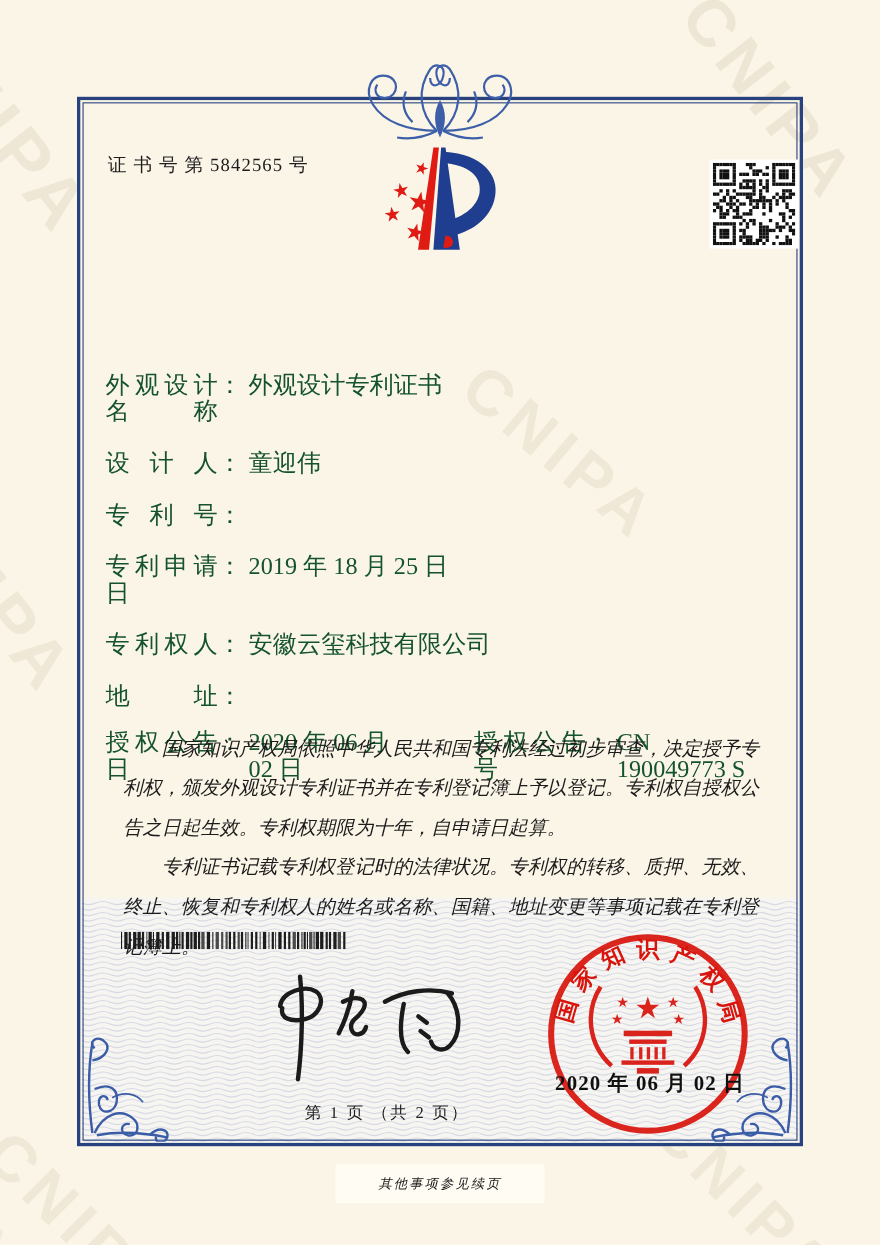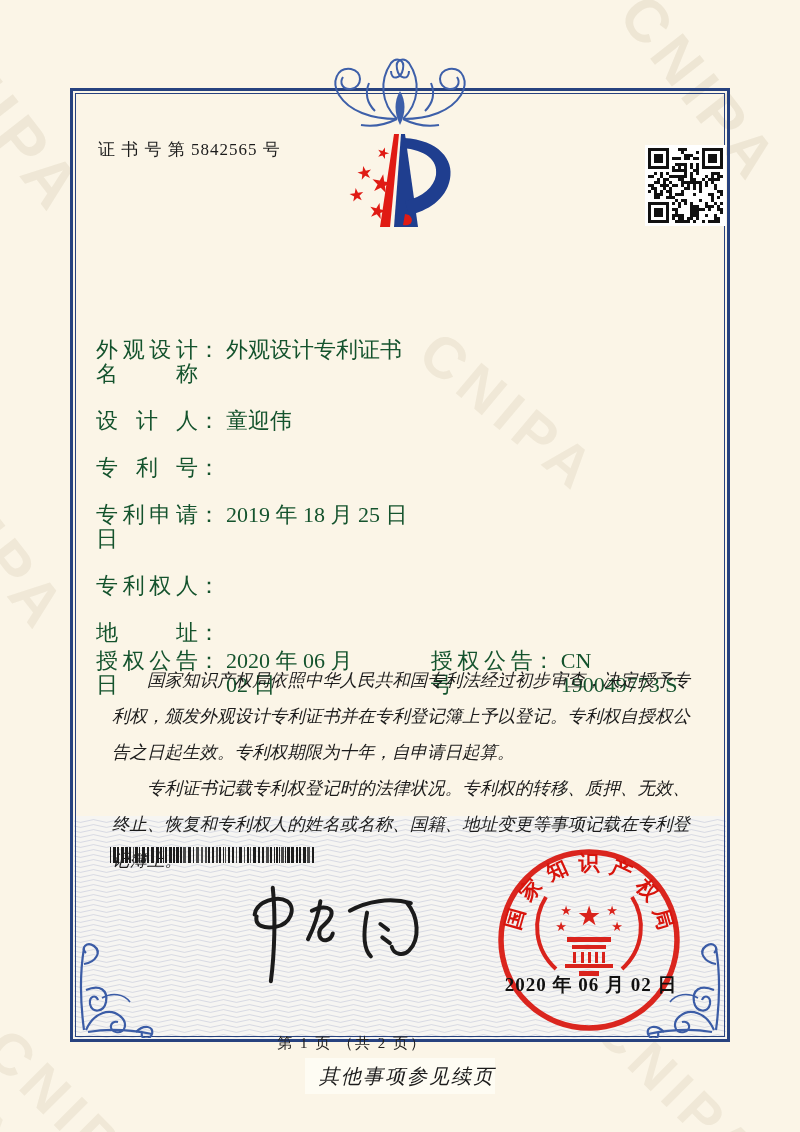--- a/index.html
+++ b/index.html
@@ -28,45 +28,45 @@
 
   .title{position:absolute;left:0;top:237px;width:800px;text-align:center;
          font-size:42px;font-weight:bold;color:#111;letter-spacing:7px;z-index:4;
          font-family:"Liberation Sans","DejaVu Sans",sans-serif;}
 
   .fields{position:absolute;left:96px;top:338px;width:590px;z-index:4;font-size:22px;color:#14532d;}
   .field-row{display:flex;line-height:24px;margin-bottom:23px;}
   .f-label{display:inline-block;width:102px;text-align:justify;text-align-last:justify;flex:none;}
   .f-colon{flex:none;margin-right:6px;}
   .f-value{white-space:pre-wrap;}
-  .row-addr{margin-bottom:4px;}
+  .row-addr{margin-bottom:18px;}
   .row-addr .f-value{max-width:446px;line-height:26px;}
   .grant-gap{width:56px;flex:none;}
 
   .paragraphs{position:absolute;left:112px;top:662px;width:578px;z-index:4;
               font-size:17.5px;line-height:36px;color:#1b1b1b;text-align:justify;
               font-style:italic;}
   .paragraphs p{margin:0;text-indent:2em;}
 
   .barcode{position:absolute;left:110px;top:847px;z-index:4;}
 
   .signer{position:absolute;left:114px;top:912px;z-index:4;font-size:18px;color:#222;
           letter-spacing:4px;line-height:34px;
           font-family:"Liberation Sans","DejaVu Sans",sans-serif;}
   .signature{position:absolute;left:228px;top:882px;z-index:4;}
 
   .seal{position:absolute;left:494px;top:845px;width:190px;height:190px;z-index:5;}
   .seal-date{position:absolute;left:496px;top:972px;width:190px;text-align:center;
              font-size:19px;font-weight:bold;color:#101010;z-index:6;letter-spacing:1px;}
 
   .page-info{position:absolute;left:0;top:1002px;width:704px;text-align:center;
-             font-size:15px;color:#222;z-index:4;letter-spacing:2px;margin-top:32px;}
+             font-size:15px;color:#222;z-index:4;letter-spacing:2px;}
 
   .foot-note{position:absolute;left:305px;top:1058px;width:190px;height:36px;z-index:4;
-             background:#fefcf3;text-align:right;line-height:36px;font-size:20px;
+             background:#fefcf3;text-align:center;line-height:36px;font-size:12px;
              font-style:italic;color:#1b1b1b;letter-spacing:2px;}
 
   .ornament-top{position:absolute;left:285px;top:55px;z-index:4;}
   .corner-bl{position:absolute;left:74px;top:938px;z-index:4;}
   .corner-br{position:absolute;left:626px;top:938px;transform:scaleX(-1);z-index:4;}
 </style>
 </head>
 <body>
 
 <div class="page">
@@ -462,20 +462,21 @@
         <span class="f-colon">：</span>
     </div>
     <div class="field-row">
       <span class="f-label">专利申请日</span>
         <span class="f-colon">：</span>
       <span class="f-value">2019 年 18 月 25 日</span>
     </div>
     <div class="field-row">
       <span class="f-label">专利权人</span>
         <span class="f-colon">：</span>
+      <span class="f-value">安徽云玺科技有限公司</span>
     </div>
     <div class="field-row row-addr">
       <span class="f-label">地址</span>
         <span class="f-colon">：</span>
     </div>
     <div class="field-row">
       <span class="f-label">授权公告日</span>
         <span class="f-colon">：</span>
       <span class="f-value">2020 年 06 月 02 日</span>
       <span class="grant-gap"></span>

